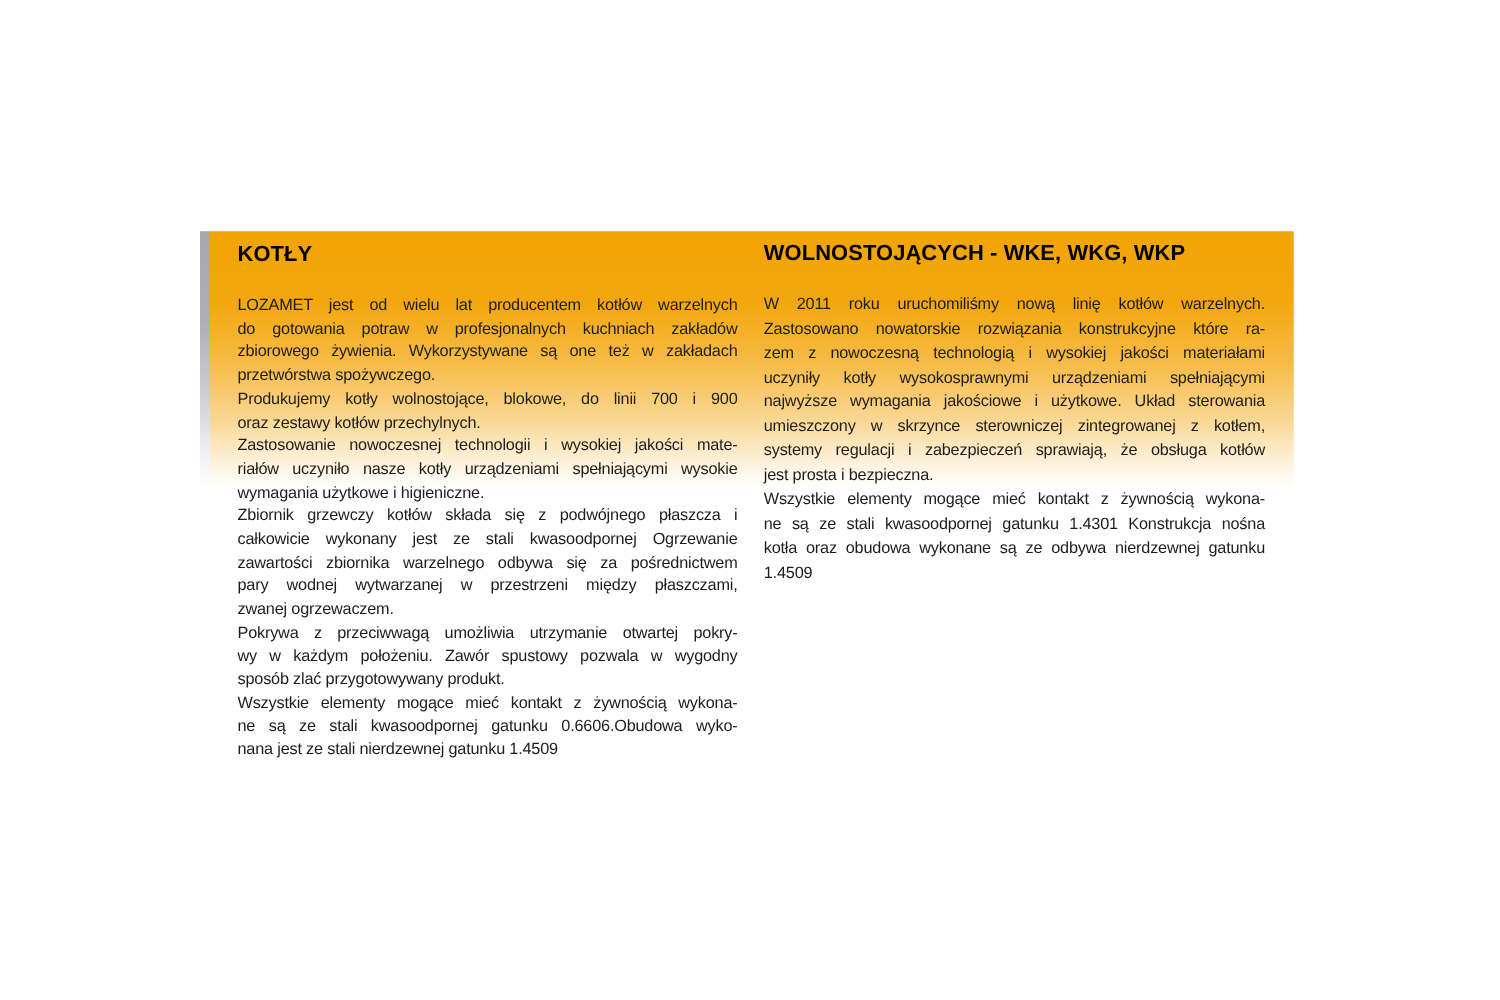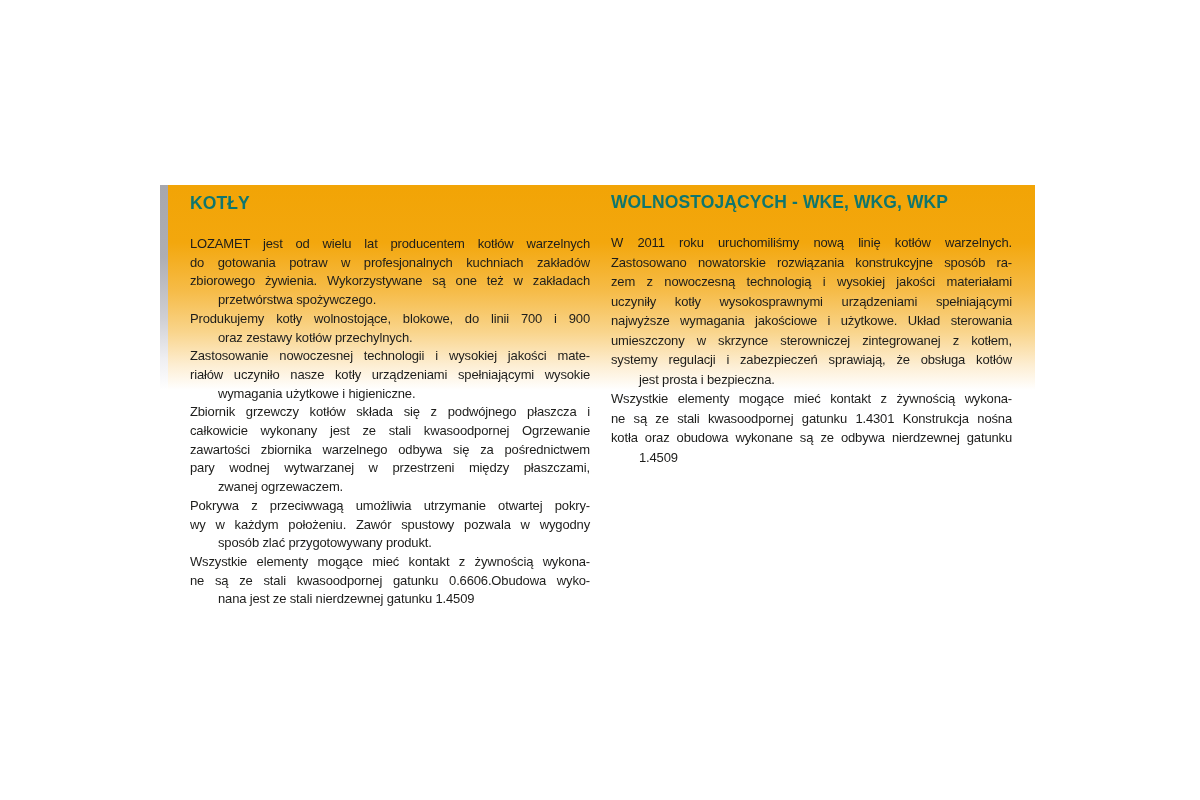--- a/index.html
+++ b/index.html
@@ -54,21 +54,21 @@
     left: 611px;
     top: 191px;
     width: 401px;
   }
   .heading {
     font-weight: bold;
     font-size: 17.5px;
     line-height: 23px;
     letter-spacing: 0.1px;
     margin: 0;
-    color: #0f766e;
+    color: #000000;
   }
   .col-left .heading {
     line-height: 20px;
   }
   .paras {
     font-size: 13px;
     letter-spacing: -0.15px;
   }
   .col-left .paras {
     margin-top: 22px;
@@ -81,21 +81,20 @@
   .para {
     margin: 0;
   }
   .jline {
     text-align: justify;
     text-align-last: justify;
     white-space: nowrap;
   }
   .jline.lastline {
     text-align-last: left;
-    margin-left: 28px;
   }
 </style>
 </head>
 <body>
 
 <div class="edge-strip"></div>
 <div class="band"></div>
 
 <div class="col col-left">
   <div class="heading">KOTŁY</div>
@@ -135,21 +134,21 @@
     </div>
 </div>
 
 <div class="col col-right">
   <div class="heading">
     <div>WOLNOSTOJĄCYCH  - WKE, WKG, WKP</div>
   </div>
   <div class="paras">
       <div class="para">
         <div class="jline">W 2011 roku uruchomiliśmy nową linię kotłów warzelnych.</div>
-        <div class="jline">Zastosowano nowatorskie rozwiązania konstrukcyjne sposób ra-</div>
+        <div class="jline">Zastosowano nowatorskie rozwiązania konstrukcyjne które ra-</div>
         <div class="jline">zem z nowoczesną technologią i wysokiej jakości materiałami</div>
         <div class="jline">uczyniły kotły wysokosprawnymi urządzeniami spełniającymi</div>
         <div class="jline">najwyższe wymagania jakościowe i użytkowe. Układ sterowania</div>
         <div class="jline">umieszczony w skrzynce sterowniczej zintegrowanej z kotłem,</div>
         <div class="jline">systemy regulacji i zabezpieczeń sprawiają, że obsługa kotłów</div>
         <div class="jline lastline">jest prosta i bezpieczna.</div>
       </div>
       <div class="para">
         <div class="jline">Wszystkie elementy mogące mieć kontakt z żywnością wykona-</div>
         <div class="jline">ne są ze stali kwasoodpornej gatunku 1.4301 Konstrukcja nośna</div>

